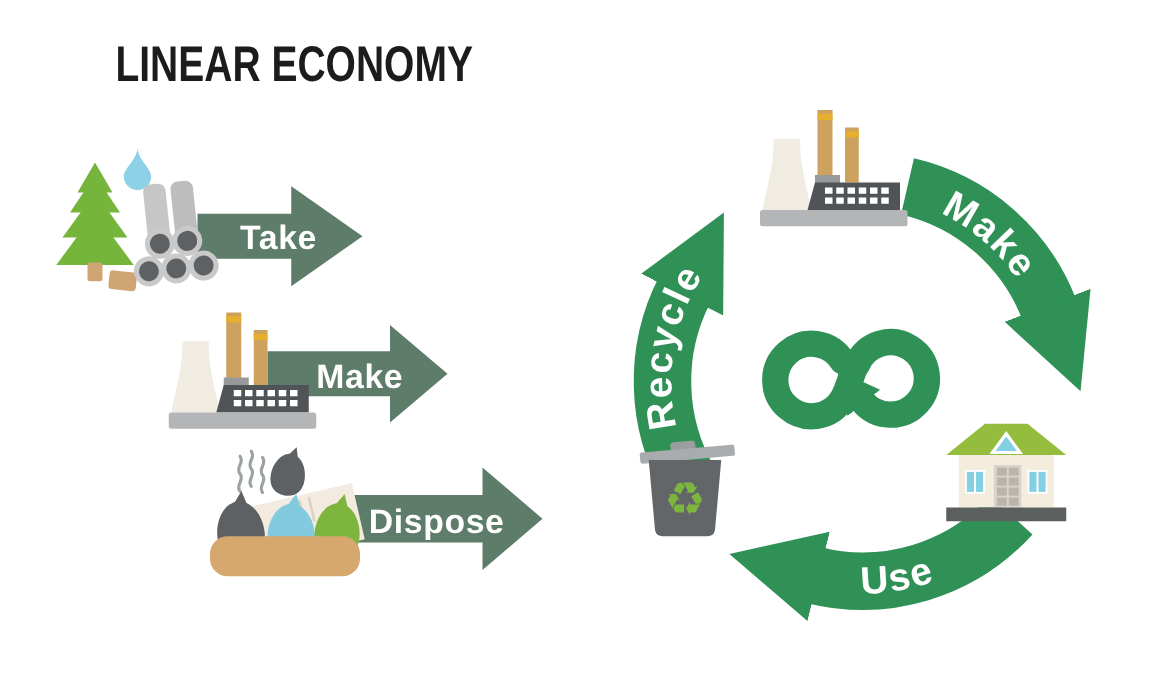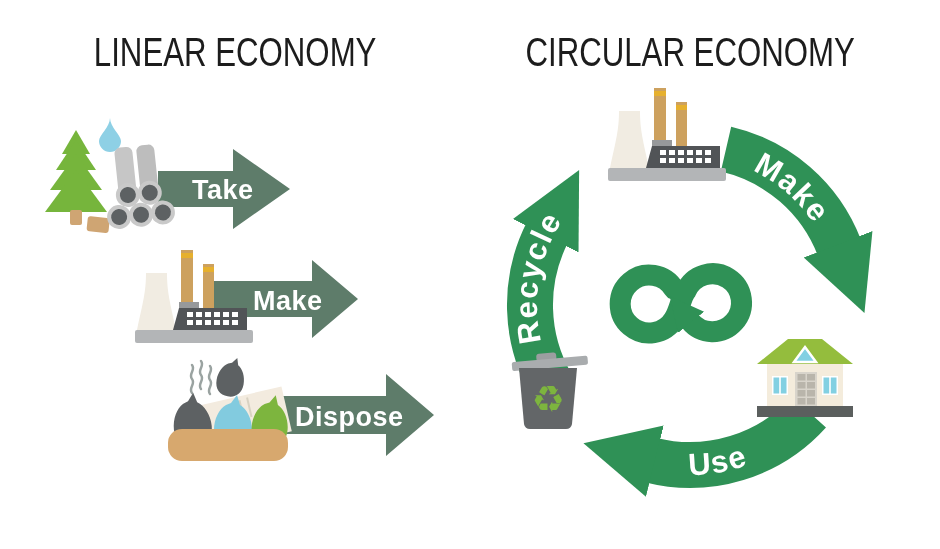--- a/index.html
+++ b/index.html
@@ -1,37 +1,34 @@
 <!DOCTYPE html>
 <html><head>
 <meta charset="utf-8">
 <style>
   html,body{margin:0;padding:0;background:#ffffff;}
   .stage{position:relative;width:940px;height:549px;background:#ffffff;overflow:hidden;
          font-family:"Liberation Sans",sans-serif;}
-  .title{position:absolute;top:30px;font-weight:normal;font-size:40px;color:#1c1c1c;
+  .title{position:absolute;top:30px;font-weight:bold;font-size:40px;color:#1c1c1c;
          text-align:center;white-space:nowrap;}
   .cond{display:inline-block;transform:scaleX(0.78);transform-origin:center;}
   .title-left{left:0;width:470px;}
   .title-right{left:440px;width:500px;}
   svg{position:absolute;left:0;top:0;}
   .arrowLabel{font-weight:bold;font-size:27px;fill:#ffffff;letter-spacing:0.5px;}
   .arcLabel{font-weight:bold;font-size:31px;fill:#ffffff;letter-spacing:1.5px;}
   .binGlyph{font-family:"DejaVu Sans",sans-serif;font-weight:bold;font-size:37px;fill:#7db53e;}
 </style>
 </head>
 <body>
 
 <div class="stage">
 
   <div class="title title-left">
     <span class="cond">LINEAR ECONOMY</span>
-  </div>
-  <div class="title title-right">
-    <span class="cond">CIRCULAR ECONOMY</span>
   </div>
 
   <svg width="940" height="549" viewBox="0 0 940 549">
     <defs>
       <marker id="ah" viewBox="0 0 10 10" refX="0.5" refY="5" markerWidth="1.6" markerHeight="2.0" orient="auto" markerUnits="strokeWidth">
         <path d="M0 0 L10 5 L0 10 Z" fill="#2f9156"></path>
       </marker>
 
       <path id="sackPath" d="M17 8 L23 0 L26 10 C33 14 38 24 38 35 C38 48 30 55 19 55
                              C8 55 0 48 0 35 C0 24 5 14 12 10 Z"></path>

